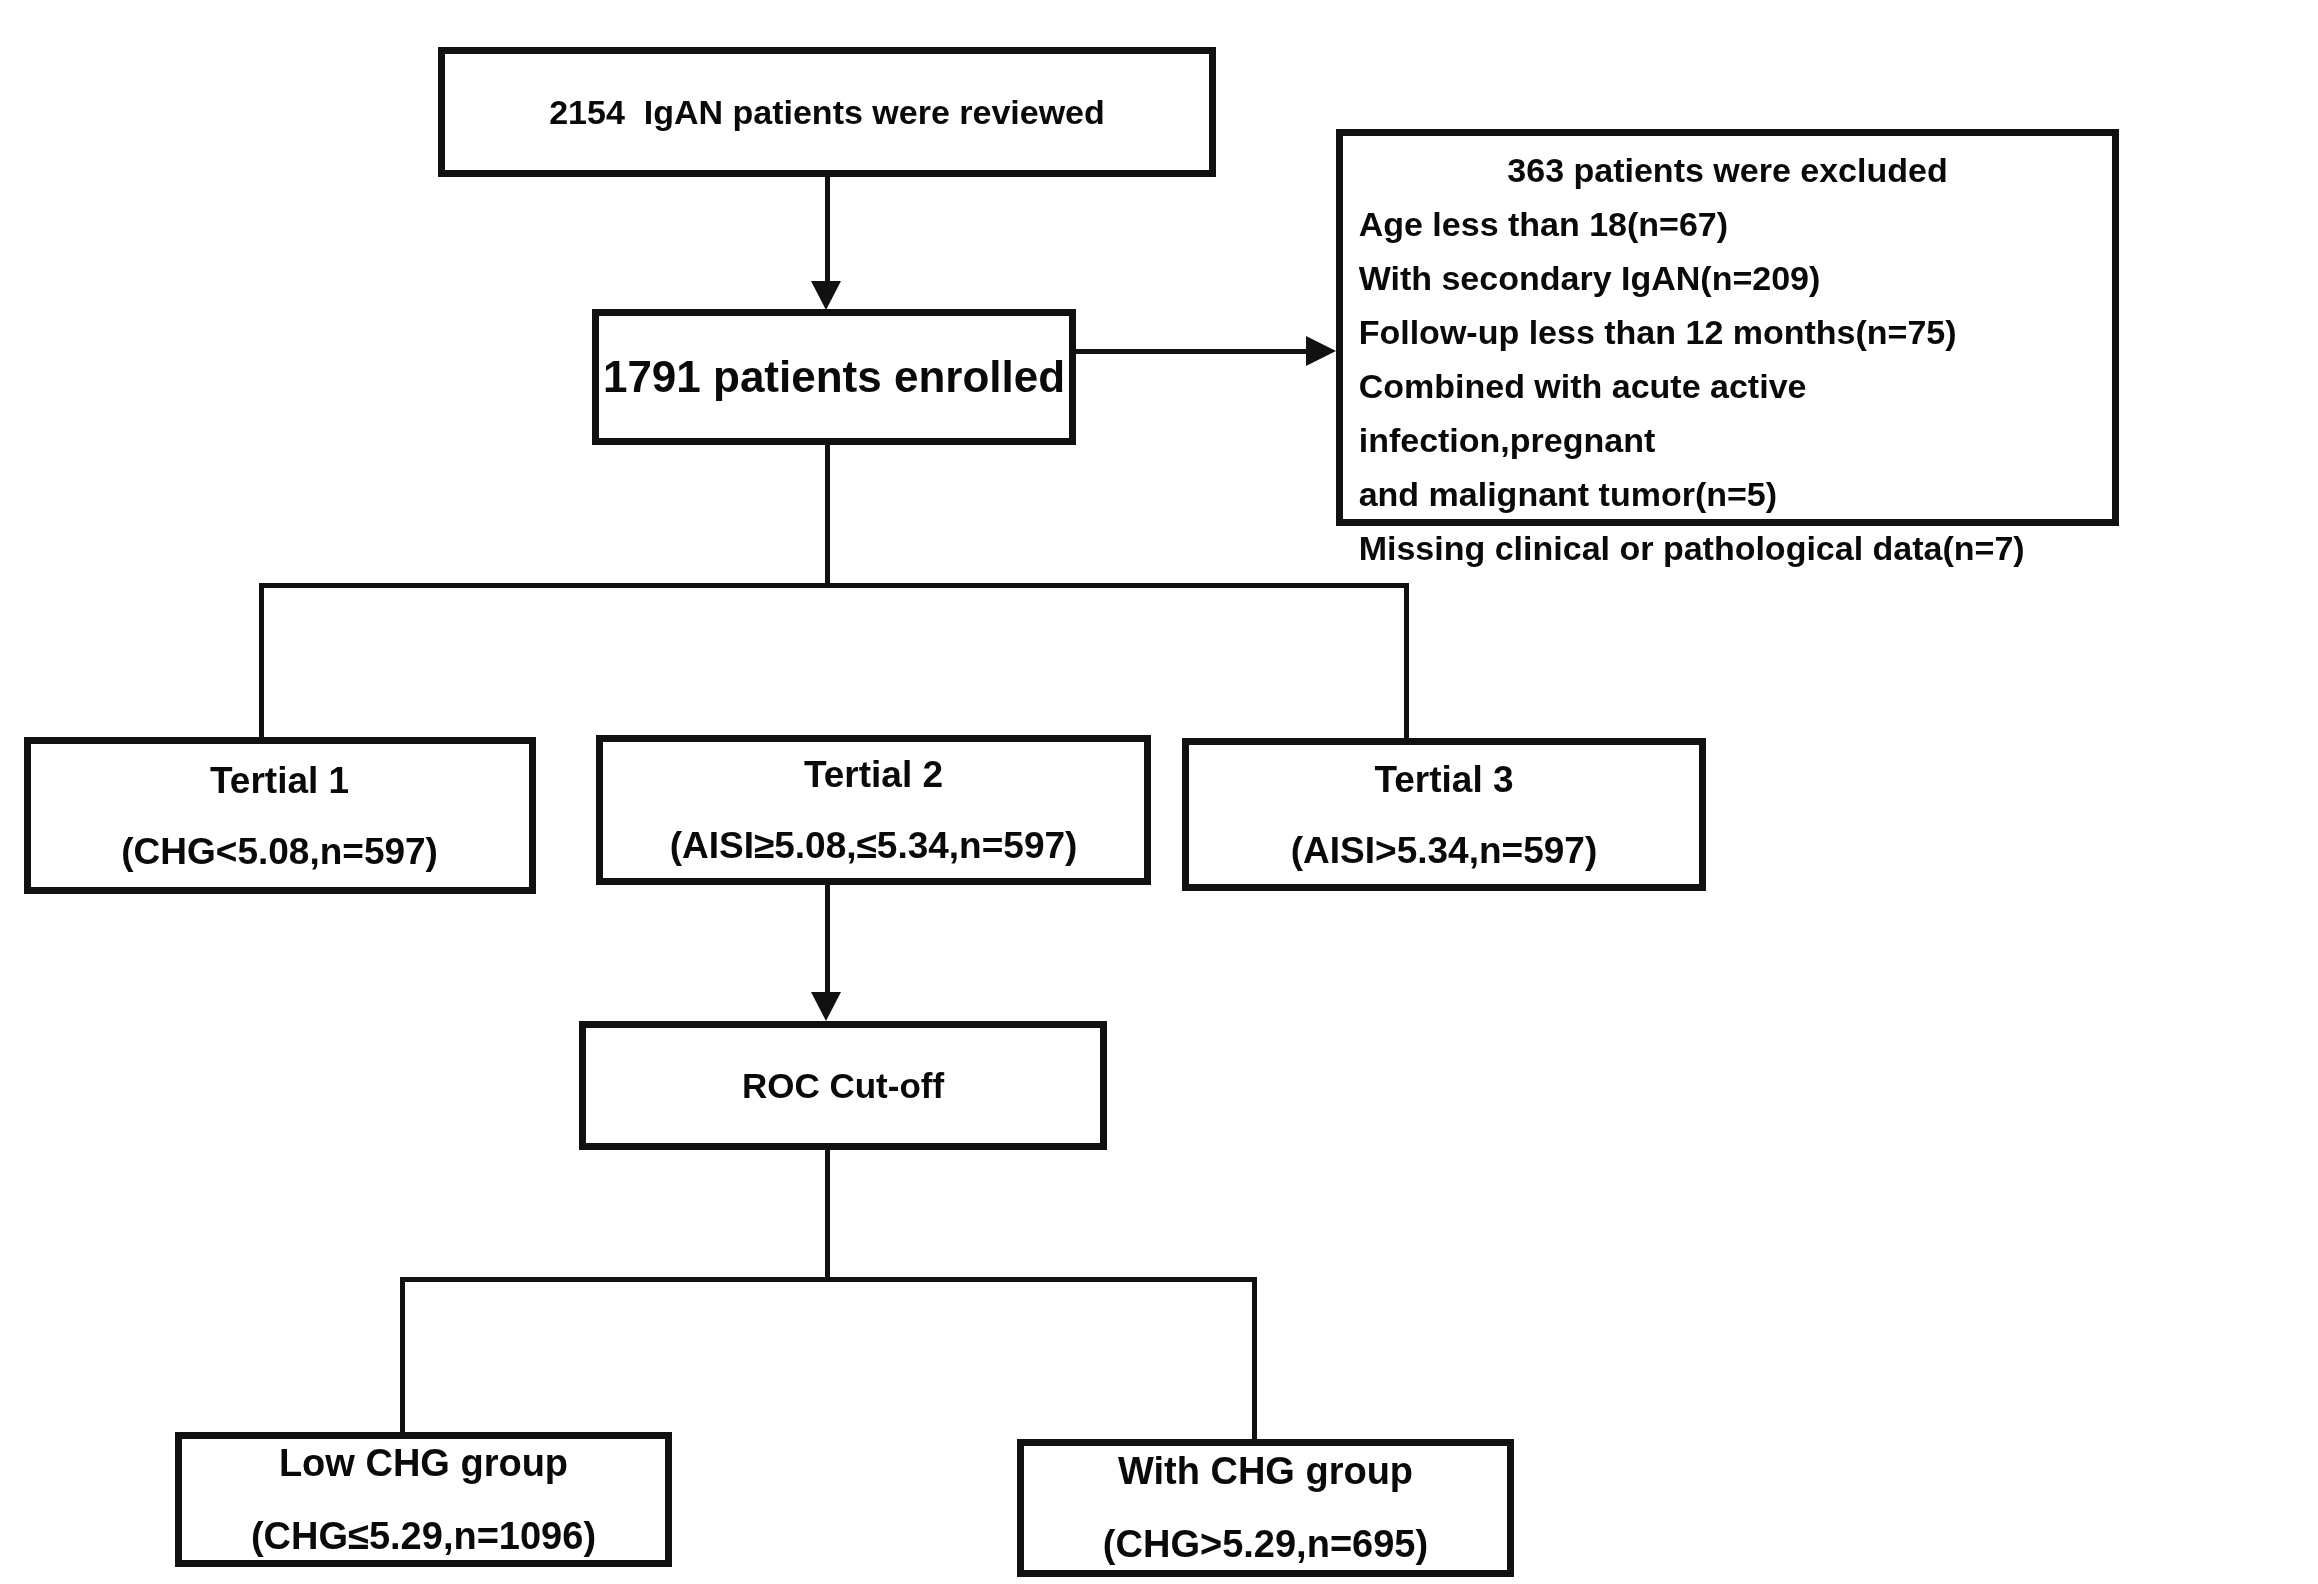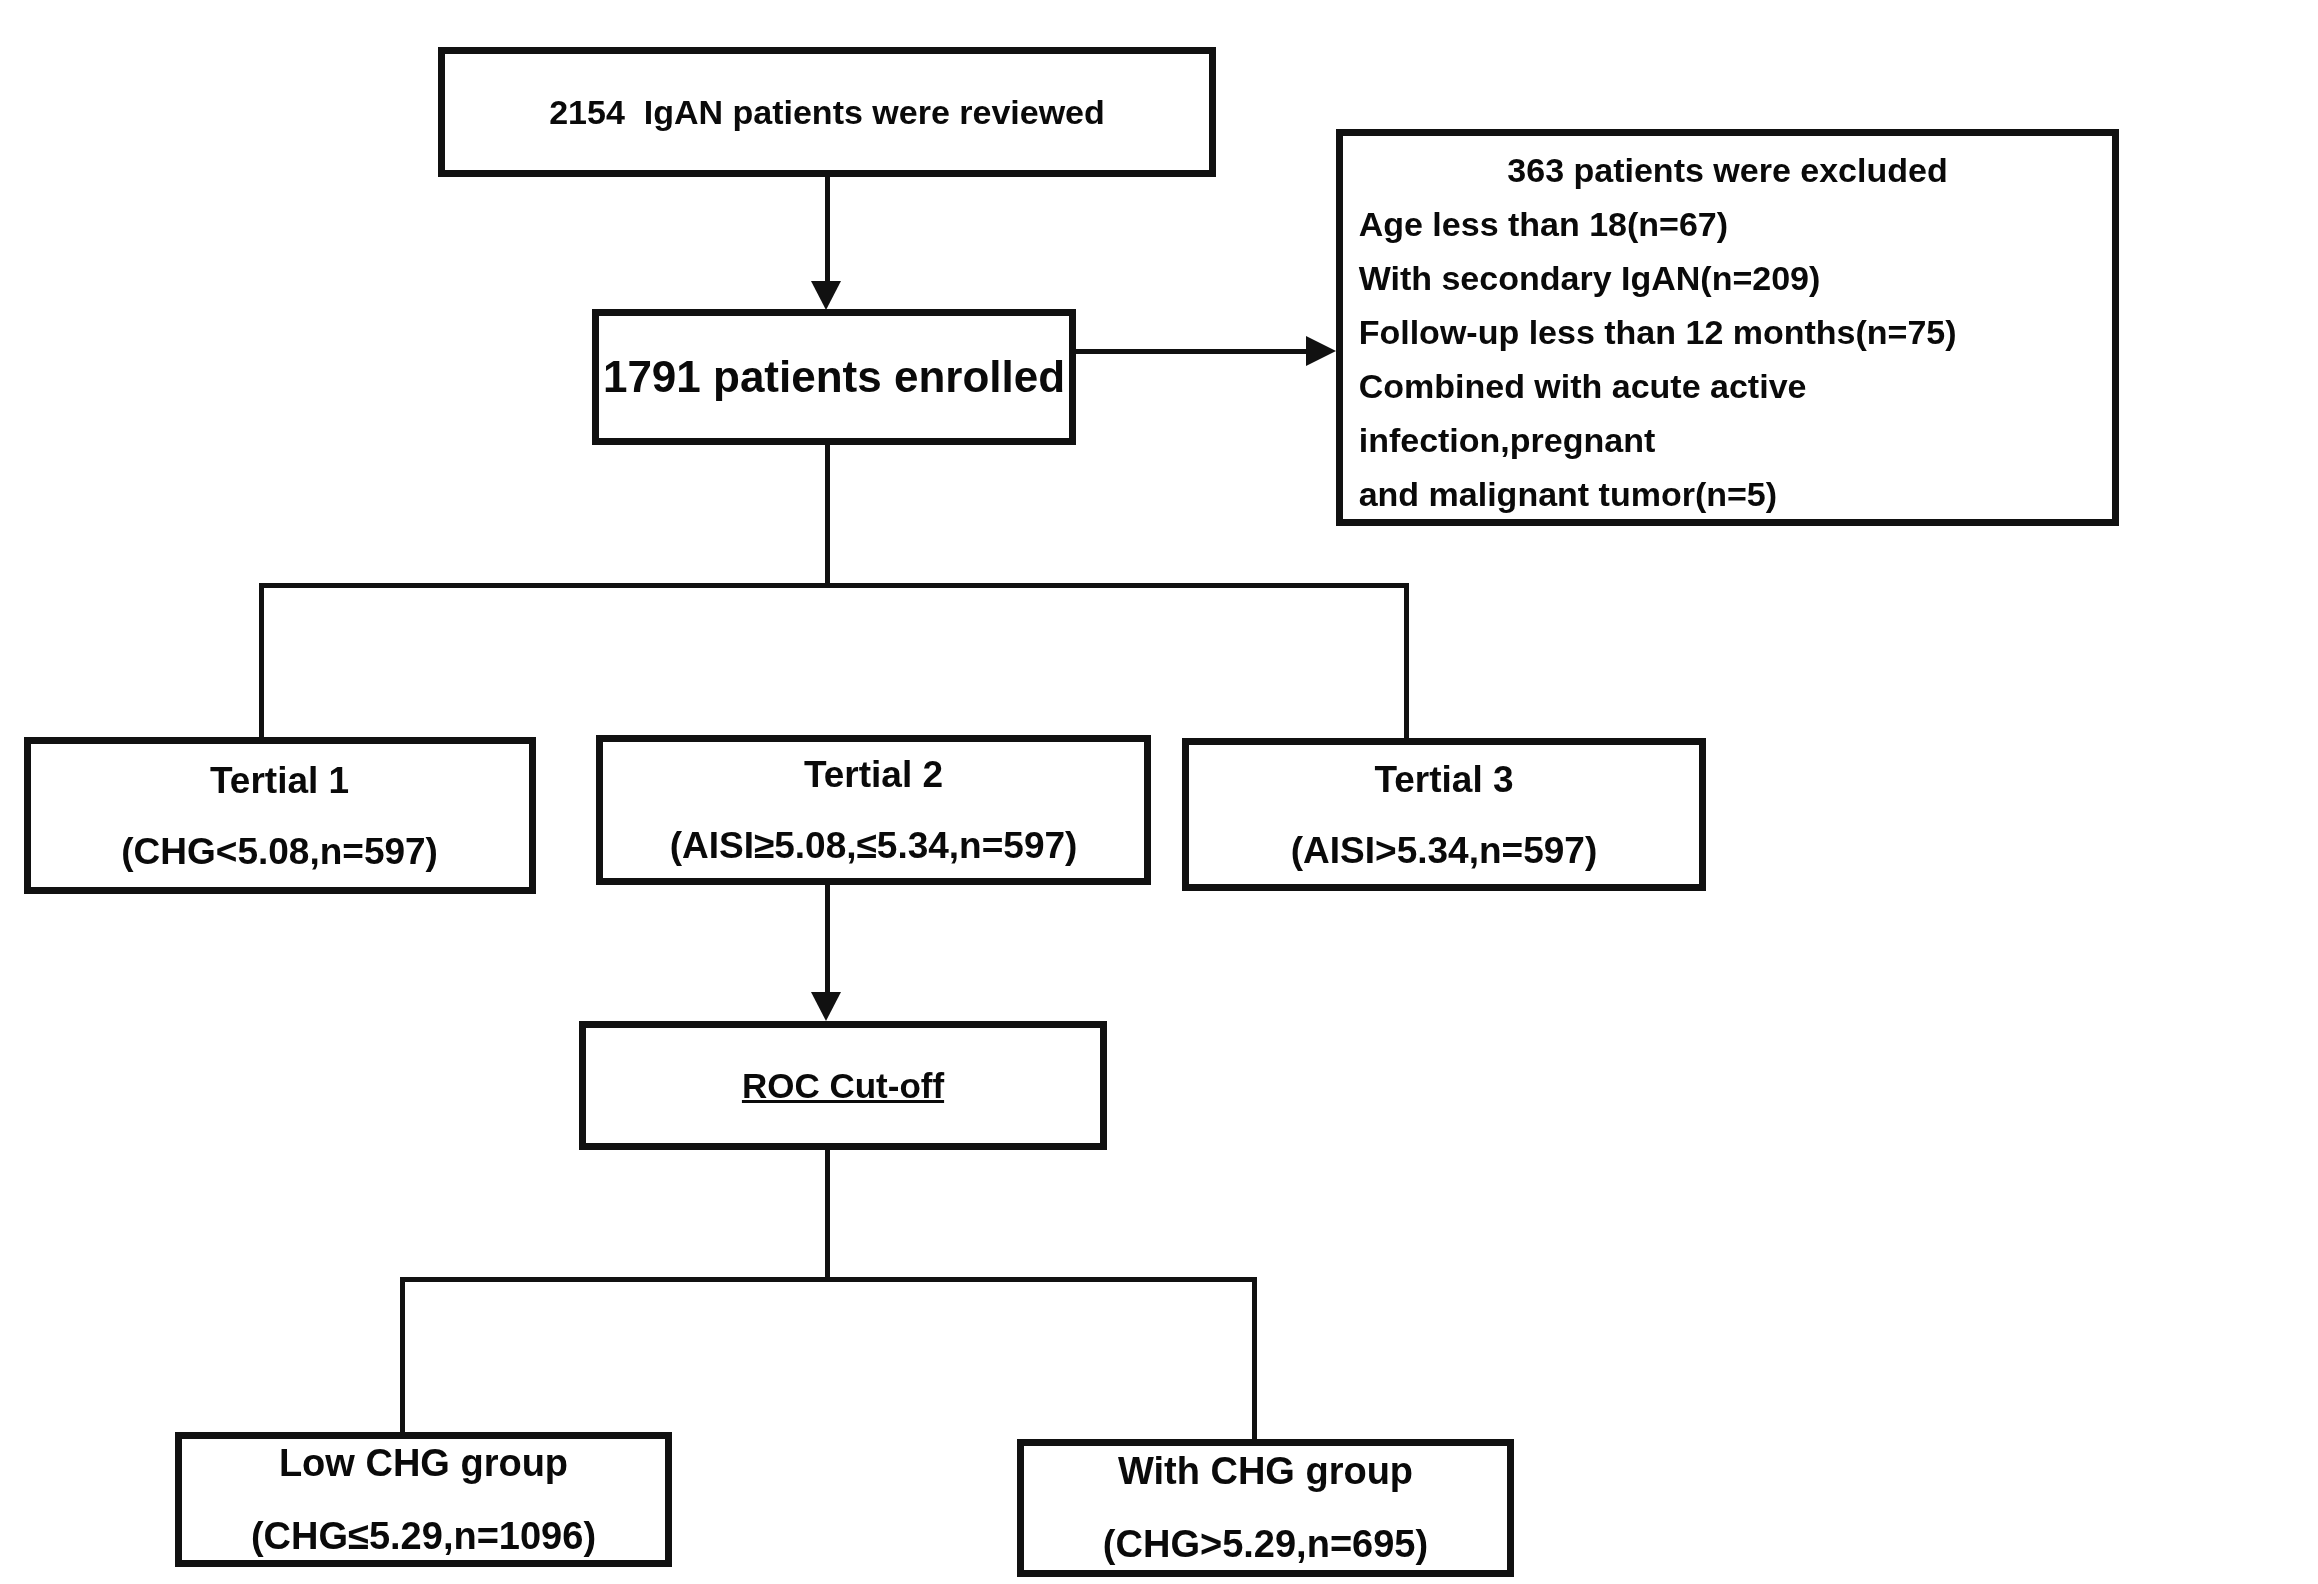--- a/index.html
+++ b/index.html
@@ -31,21 +31,21 @@
   #excluded-box {
     left: 1336px; top: 129px; width: 783px; height: 397px;
     font-size: 34px; line-height: 54px;
     align-items: stretch; justify-content: flex-start;
     text-align: left; padding: 7.3px 15.7px;
   }
   #excluded-box .ex-title { text-align: center; }
   #tertial1-box { left: 23.6px;   top: 737px; width: 512px;  height: 157px; font-size: 37px; line-height: 71px; }
   #tertial2-box { left: 586px; top: 735px; width: 555px; height: 150px; font-size: 37px; line-height: 71px; margin-left: 10px; }
   #tertial3-box { left: 1182px; top: 738px; width: 524px; height: 153px; font-size: 37px; line-height: 71px; }
-  #roc-box      { left: 579px; top: 1021px; width: 528px; height: 129px; font-size: 35px; text-decoration: underline; }
+  #roc-box      { left: 579px; top: 1021px; width: 528px; height: 129px; font-size: 35px; }
   #low-box      { left: 175px;  top: 1432px; width: 497px;  height: 135px; font-size: 38px; line-height: 73px; }
   #high-box     { left: 1017px; top: 1439px; width: 497px;  height: 138px; font-size: 38px; line-height: 73px; }
 
   
   .line { position: absolute; background: #111111; }
   #arrow1-line  { left: 825px; top: 177px;  width: 5.2px;   height: 105px; }
   #arrow2-line  { left: 1076px; top: 349px;  width: 231px;  height: 5.2px;  }
   #stem1        { left: 825px; top: 445px;  width: 5.2px;   height: 140px; }
   #hsplit1      { left: 259px;  top: 583px; width: 1150px; height: 5.2px;  }
   #drop1a       { left: 259px;  top: 583px; width: 5.2px;   height: 154px; }
@@ -77,20 +77,21 @@
     <span class="txt">1791 patients enrolled</span>
   </div>
 
   <div class="box" id="excluded-box">
     <div class="ex-title txt">363 patients were excluded</div>
     <div class="txt">Age less than 18(n=67)</div>
     <div class="txt">With secondary IgAN(n=209)</div>
     <div class="txt">Follow-up less than 12 months(n=75)</div>
     <div class="txt">Combined with acute active infection,pregnant
 and malignant tumor(n=5)</div>
+    <div class="txt">Missing clinical or pathological data(n=7)</div>
   </div>
 
   <div class="box" id="tertial1-box">
     <span class="txt">Tertial 1</span>
     <span class="txt">(CHG&lt;5.08,n=597)</span>
   </div>
 
   <div class="box" id="tertial2-box">
     <span class="txt">Tertial 2</span>
     <span class="txt">(AISI≥5.08,≤5.34,n=597)</span>

